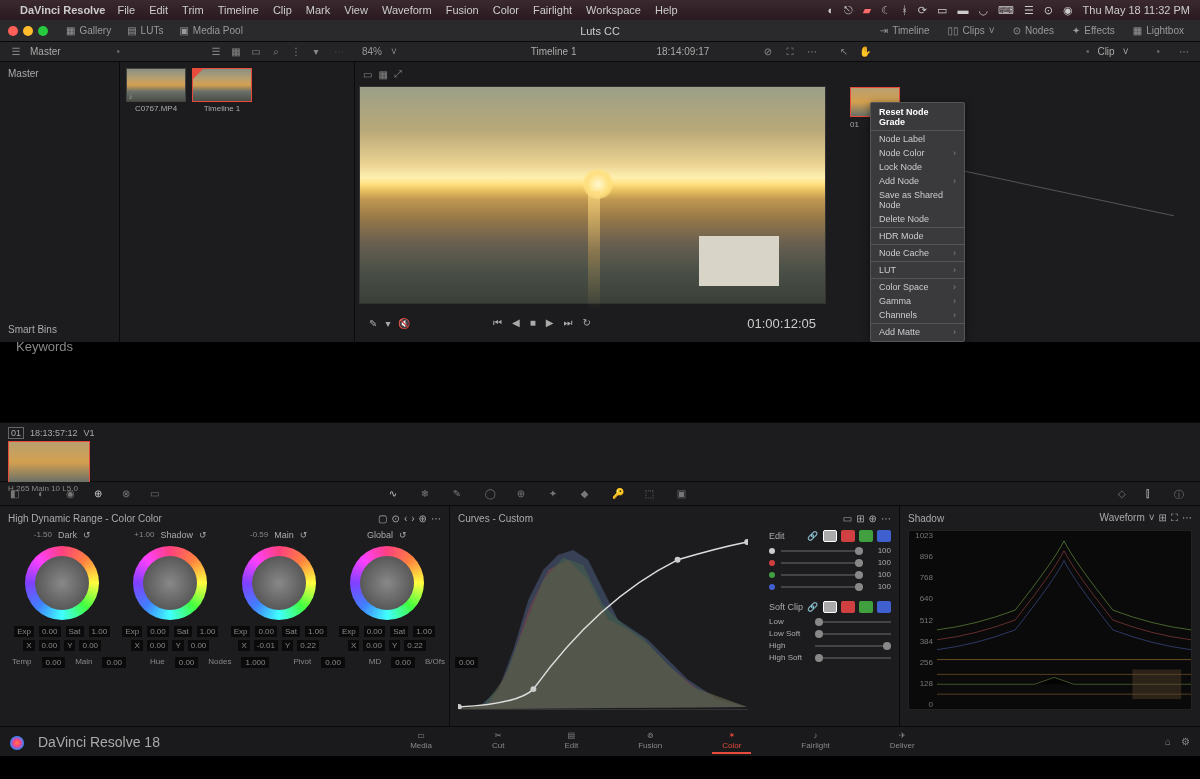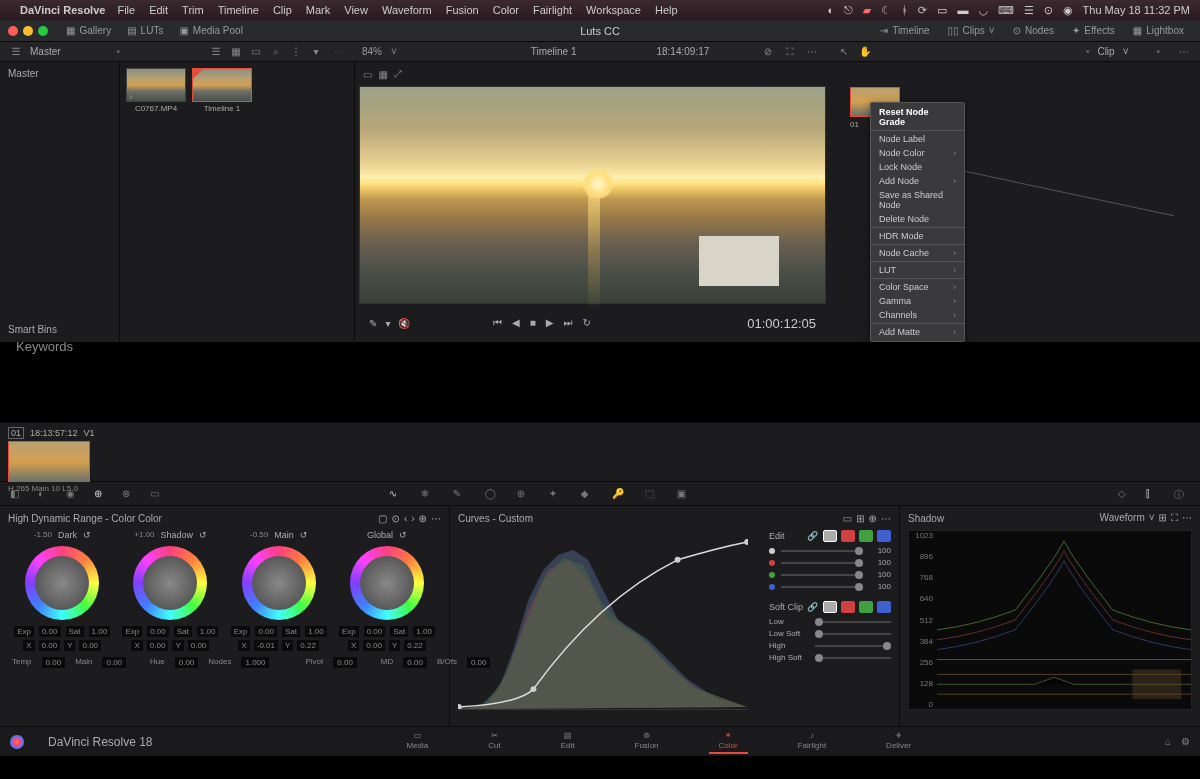--- a/index.html
+++ b/index.html
@@ -111,21 +111,21 @@
 .slider-row .track { flex: 1; height: 2px; background: #444; position: relative; }
 .slider-row .track .knob { position: absolute; right: 0; top: -3px; width: 8px; height: 8px; border-radius: 50%; background: #888; }
 .slider-row .sval { width: 22px; text-align: right; color: #aaa; }
 
 .scopes-panel { flex: 1; padding: 4px 8px; }
 .scope-img { height: 180px; margin-top: 4px; position: relative; background: #0a0a0a; border: 1px solid #222; }
 .scope-img .yaxis { position: absolute; left: 0; top: 0; bottom: 0; width: 28px; display: flex; flex-direction: column; justify-content: space-between; font-size: 8px; color: #777; text-align: right; padding-right: 4px; }
 .scope-img svg { position: absolute; left: 28px; right: 0; top: 0; bottom: 0; width: calc(100% - 28px); height: 100%; }
 
 .page-nav { height: 30px; background: #1a1a1c; border-top: 1px solid #0a0a0a; display: flex; align-items: center; padding: 0 10px; }
-.page-nav .brand { display: flex; align-items: center; gap: 24px; font-size: 12px; color: #aaa; }
+.page-nav .brand { display: flex; align-items: flex-end; gap: 14px; font-size: 14px; color: #aaa; }
 .page-nav .logo { width: 14px; height: 14px; background: radial-gradient(#ff8040, #ff4080, #4080ff, #40ff80); border-radius: 50%; }
 .page-nav .tabs { margin: 0 auto; display: flex; gap: 40px; }
 .page-nav .ptab { display: flex; flex-direction: column; align-items: center; gap: 1px; font-size: 8px; color: #888; cursor: pointer; padding: 2px 10px; }
 .page-nav .ptab.active { color: #e64b3c; border-bottom: 2px solid #e64b3c; }
 .page-nav .right-icons { display: flex; gap: 10px; color: #888; }
 </style>
 </head>
 <body>
 
 <div class="menubar">
@@ -453,21 +453,21 @@
     </div>
     <div class="extra-params">
       <span>Temp</span>
         <span class="val">0.00</span>
       <span>Main</span>
         <span class="val">0.00</span>
       <span style="margin-left:14px">Hue</span>
         <span class="val">0.00</span>
       <span>Nodes</span>
         <span class="val">1.000</span>
-      <span style="margin-left:26px">Pivot</span>
+      <span style="margin-left:14px">Pivot</span>
         <span class="val">0.00</span>
       <span style="margin-left:14px">MD</span>
         <span class="val">0.00</span>
       <span>B/Ofs</span>
         <span class="val">0.00</span>
     </div>
   </div>
 
   <div class="curves-panel">
     <div class="curves-main">

